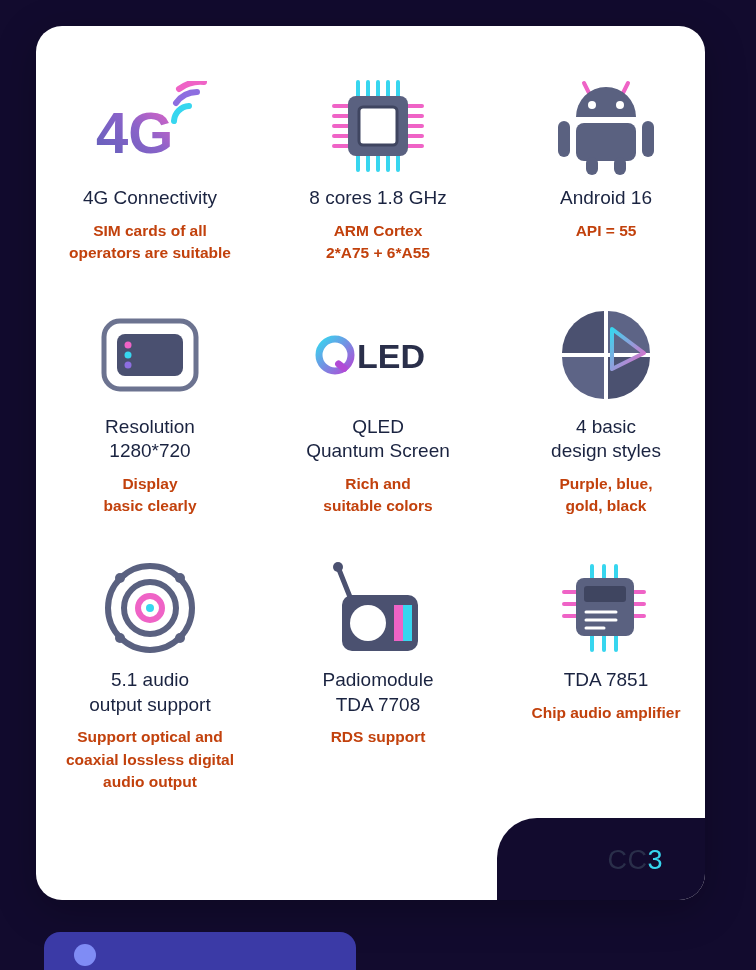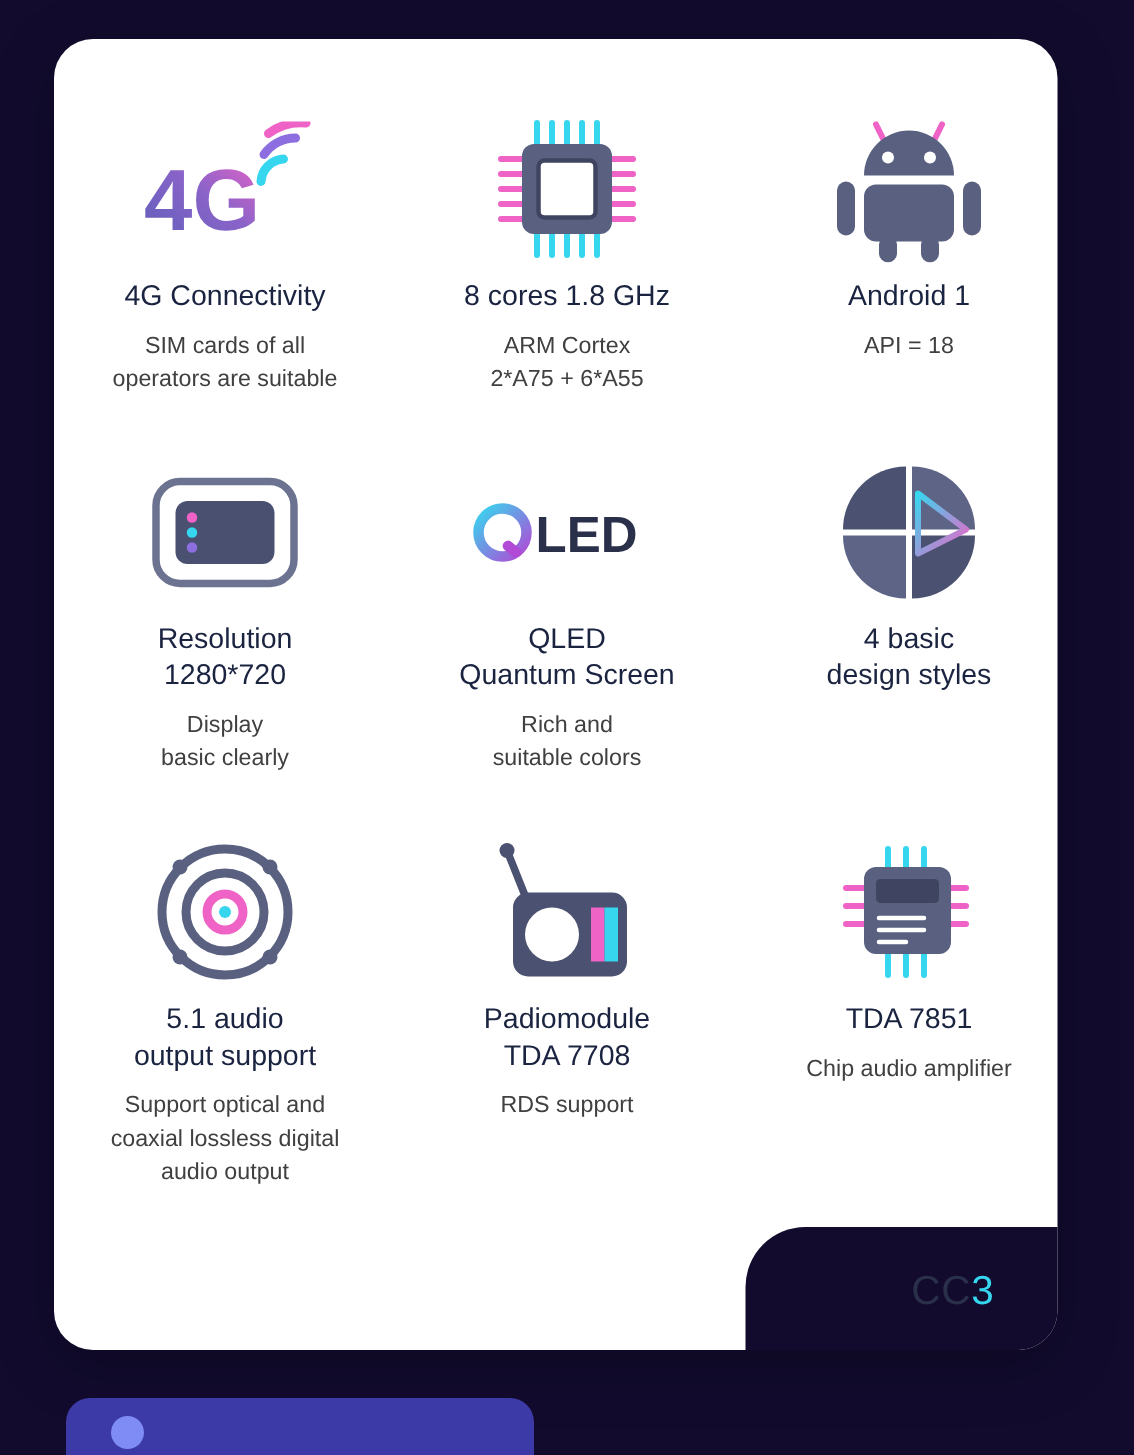--- a/index.html
+++ b/index.html
@@ -64,24 +64,25 @@
   .title {
     font-size: 19px;
     font-weight: normal;
     color: #1a2340;
     line-height: 1.3;
     margin-top: 4px;
     white-space: pre-line;
   }
   .subtitle {
     font-size: 15.5px;
-    color: #404040;
+    color: #c2410c;
     line-height: 1.45;
     margin-top: 9px;
     white-space: pre-line;
+    font-weight: bold;
   }
   .brand {
     position: absolute;
     right: 42px;
     bottom: 24px;
     font-size: 27px;
     font-weight: normal;
     letter-spacing: 0.5px;
   }
   .brand .cc { color: #2a2f4a; }
@@ -168,22 +169,22 @@
           <path d="M22 40 a30 30 0 0 1 60 0 z" fill="#5a6180"></path>
           <circle cx="38" cy="28" r="4" fill="#ffffff"></circle>
           <circle cx="66" cy="28" r="4" fill="#ffffff"></circle>
           <rect x="22" y="46" width="60" height="38" rx="8" fill="#5a6180"></rect>
           <rect x="4" y="44" width="12" height="36" rx="6" fill="#5a6180"></rect>
           <rect x="88" y="44" width="12" height="36" rx="6" fill="#5a6180"></rect>
           <rect x="32" y="80" width="12" height="18" rx="6" fill="#5a6180"></rect>
           <rect x="60" y="80" width="12" height="18" rx="6" fill="#5a6180"></rect>
         </svg>
       </div>
-      <div class="title">Android 1</div>
-      <div class="subtitle">API = 18</div>
+      <div class="title">Android 16</div>
+      <div class="subtitle">API = 55</div>
     </div>
 
     <div class="cell">
       <div class="icon-wrap">
         <svg width="98" height="74" viewBox="0 0 98 74">
           <rect x="3" y="3" width="92" height="68" rx="16" fill="none" stroke="#6c7390" stroke-width="5"></rect>
           <rect x="16" y="16" width="66" height="42" rx="8" fill="#4a5070"></rect>
           <circle cx="27" cy="27" r="3.5" fill="#ef63c6"></circle>
           <circle cx="27" cy="37" r="3.5" fill="#37d6ef"></circle>
           <circle cx="27" cy="47" r="3.5" fill="#8d6ee0"></circle>
@@ -226,20 +227,22 @@
           </defs>
           <path d="M44 44 L44 2 A42 42 0 0 0 2 44 Z" fill="#4b5170"></path>
           <path d="M48 48 L48 90 A42 42 0 0 0 90 48 Z" fill="#4b5170"></path>
           <path d="M44 48 L2 48 A42 42 0 0 0 44 90 Z" fill="#5d6486"></path>
           <path d="M48 44 L90 44 A42 42 0 0 0 48 2 Z" fill="#5d6486"></path>
           <path d="M52 20 L84 44 L52 60 Z" fill="none" stroke="url(#dg1)" stroke-width="4" stroke-linejoin="round"></path>
         </svg>
       </div>
       <div class="title">4 basic
 design styles</div>
+      <div class="subtitle">Purple, blue,
+gold, black</div>
     </div>
 
     <div class="cell">
       <div class="icon-wrap">
         <svg width="92" height="92" viewBox="0 0 92 92">
           <circle cx="46" cy="46" r="42" fill="none" stroke="#5a6180" stroke-width="6"></circle>
           <circle cx="46" cy="46" r="26" fill="none" stroke="#5a6180" stroke-width="6"></circle>
           <circle cx="46" cy="46" r="12" fill="none" stroke="#ef63c6" stroke-width="6"></circle>
           <circle cx="46" cy="46" r="4" fill="#37d6ef"></circle>
           <g fill="#5a6180">

